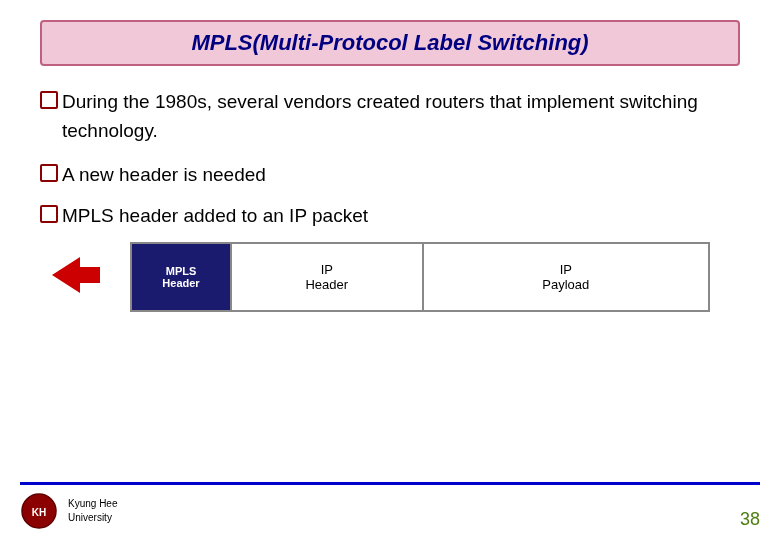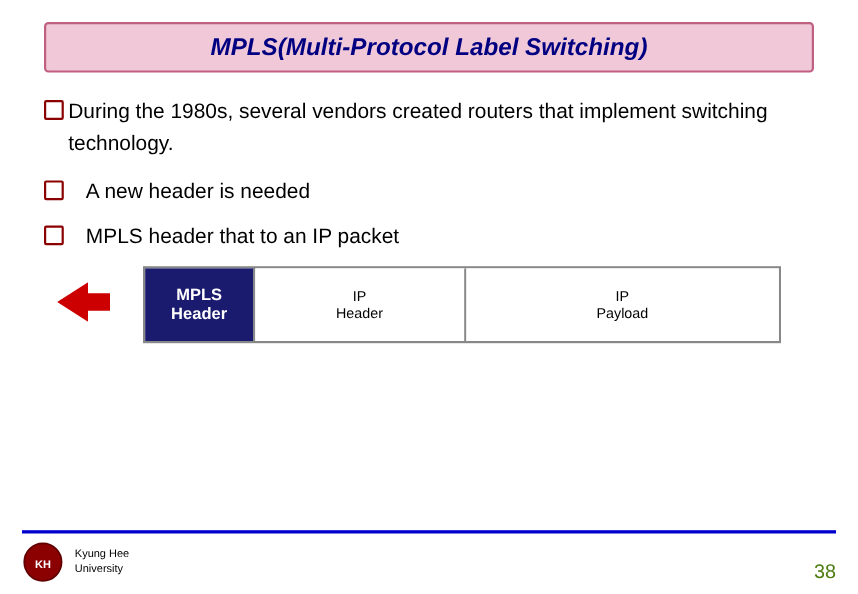--- a/index.html
+++ b/index.html
@@ -69,21 +69,21 @@
       width: 580px;
       height: 70px;
       margin-left: 30px;
       position: relative;
     }
 
     .mpls-header-box {
       background: #1a1a6e;
       color: #ffffff;
       font-weight: bold;
-      font-size: 15px;
+      font-size: 11px;
       text-align: center;
       width: 100px;
       height: 66px;
       display: flex;
       align-items: center;
       justify-content: center;
       flex-direction: column;
       flex-shrink: 0;
       border-right: 2px solid #888888;
     }
@@ -153,21 +153,21 @@
     .page-number {
       font-size: 18px;
       color: #4d7c0f;
       font-weight: normal;
     }
 
     .bullet-mpls-section {
       margin-bottom: 12px;
       display: flex;
       align-items: flex-start;
-      gap: 20px;
+      gap: 4px;
     }
   </style>
 </head>
 <body>
 
 <div class="slide">
 
   <div class="title-bar">
     <span class="title-text">MPLS(Multi-Protocol Label Switching)</span>
   </div>
@@ -178,21 +178,21 @@
   </div>
 
 
   <div class="bullet-mpls-section">
     <div class="bullet-icon"></div>
     <span class="bullet-text">A new header is needed</span>
   </div>
 
   <div class="bullet-mpls-section">
     <div class="bullet-icon"></div>
-    <span class="bullet-text">MPLS header that to an IP packet</span>
+    <span class="bullet-text">MPLS header added to an IP packet</span>
   </div>
 
   <div style="position: relative; margin-left: 60px; margin-top: 4px;">
 
     <div style="position: absolute; left: -48px; top: 50%; transform: translateY(-50%);">
       <svg width="48" height="36" viewBox="0 0 48 36">
         <polygon points="0,18 28,0 28,10 48,10 48,26 28,26 28,36" fill="#cc0000"></polygon>
       </svg>
     </div>
 

